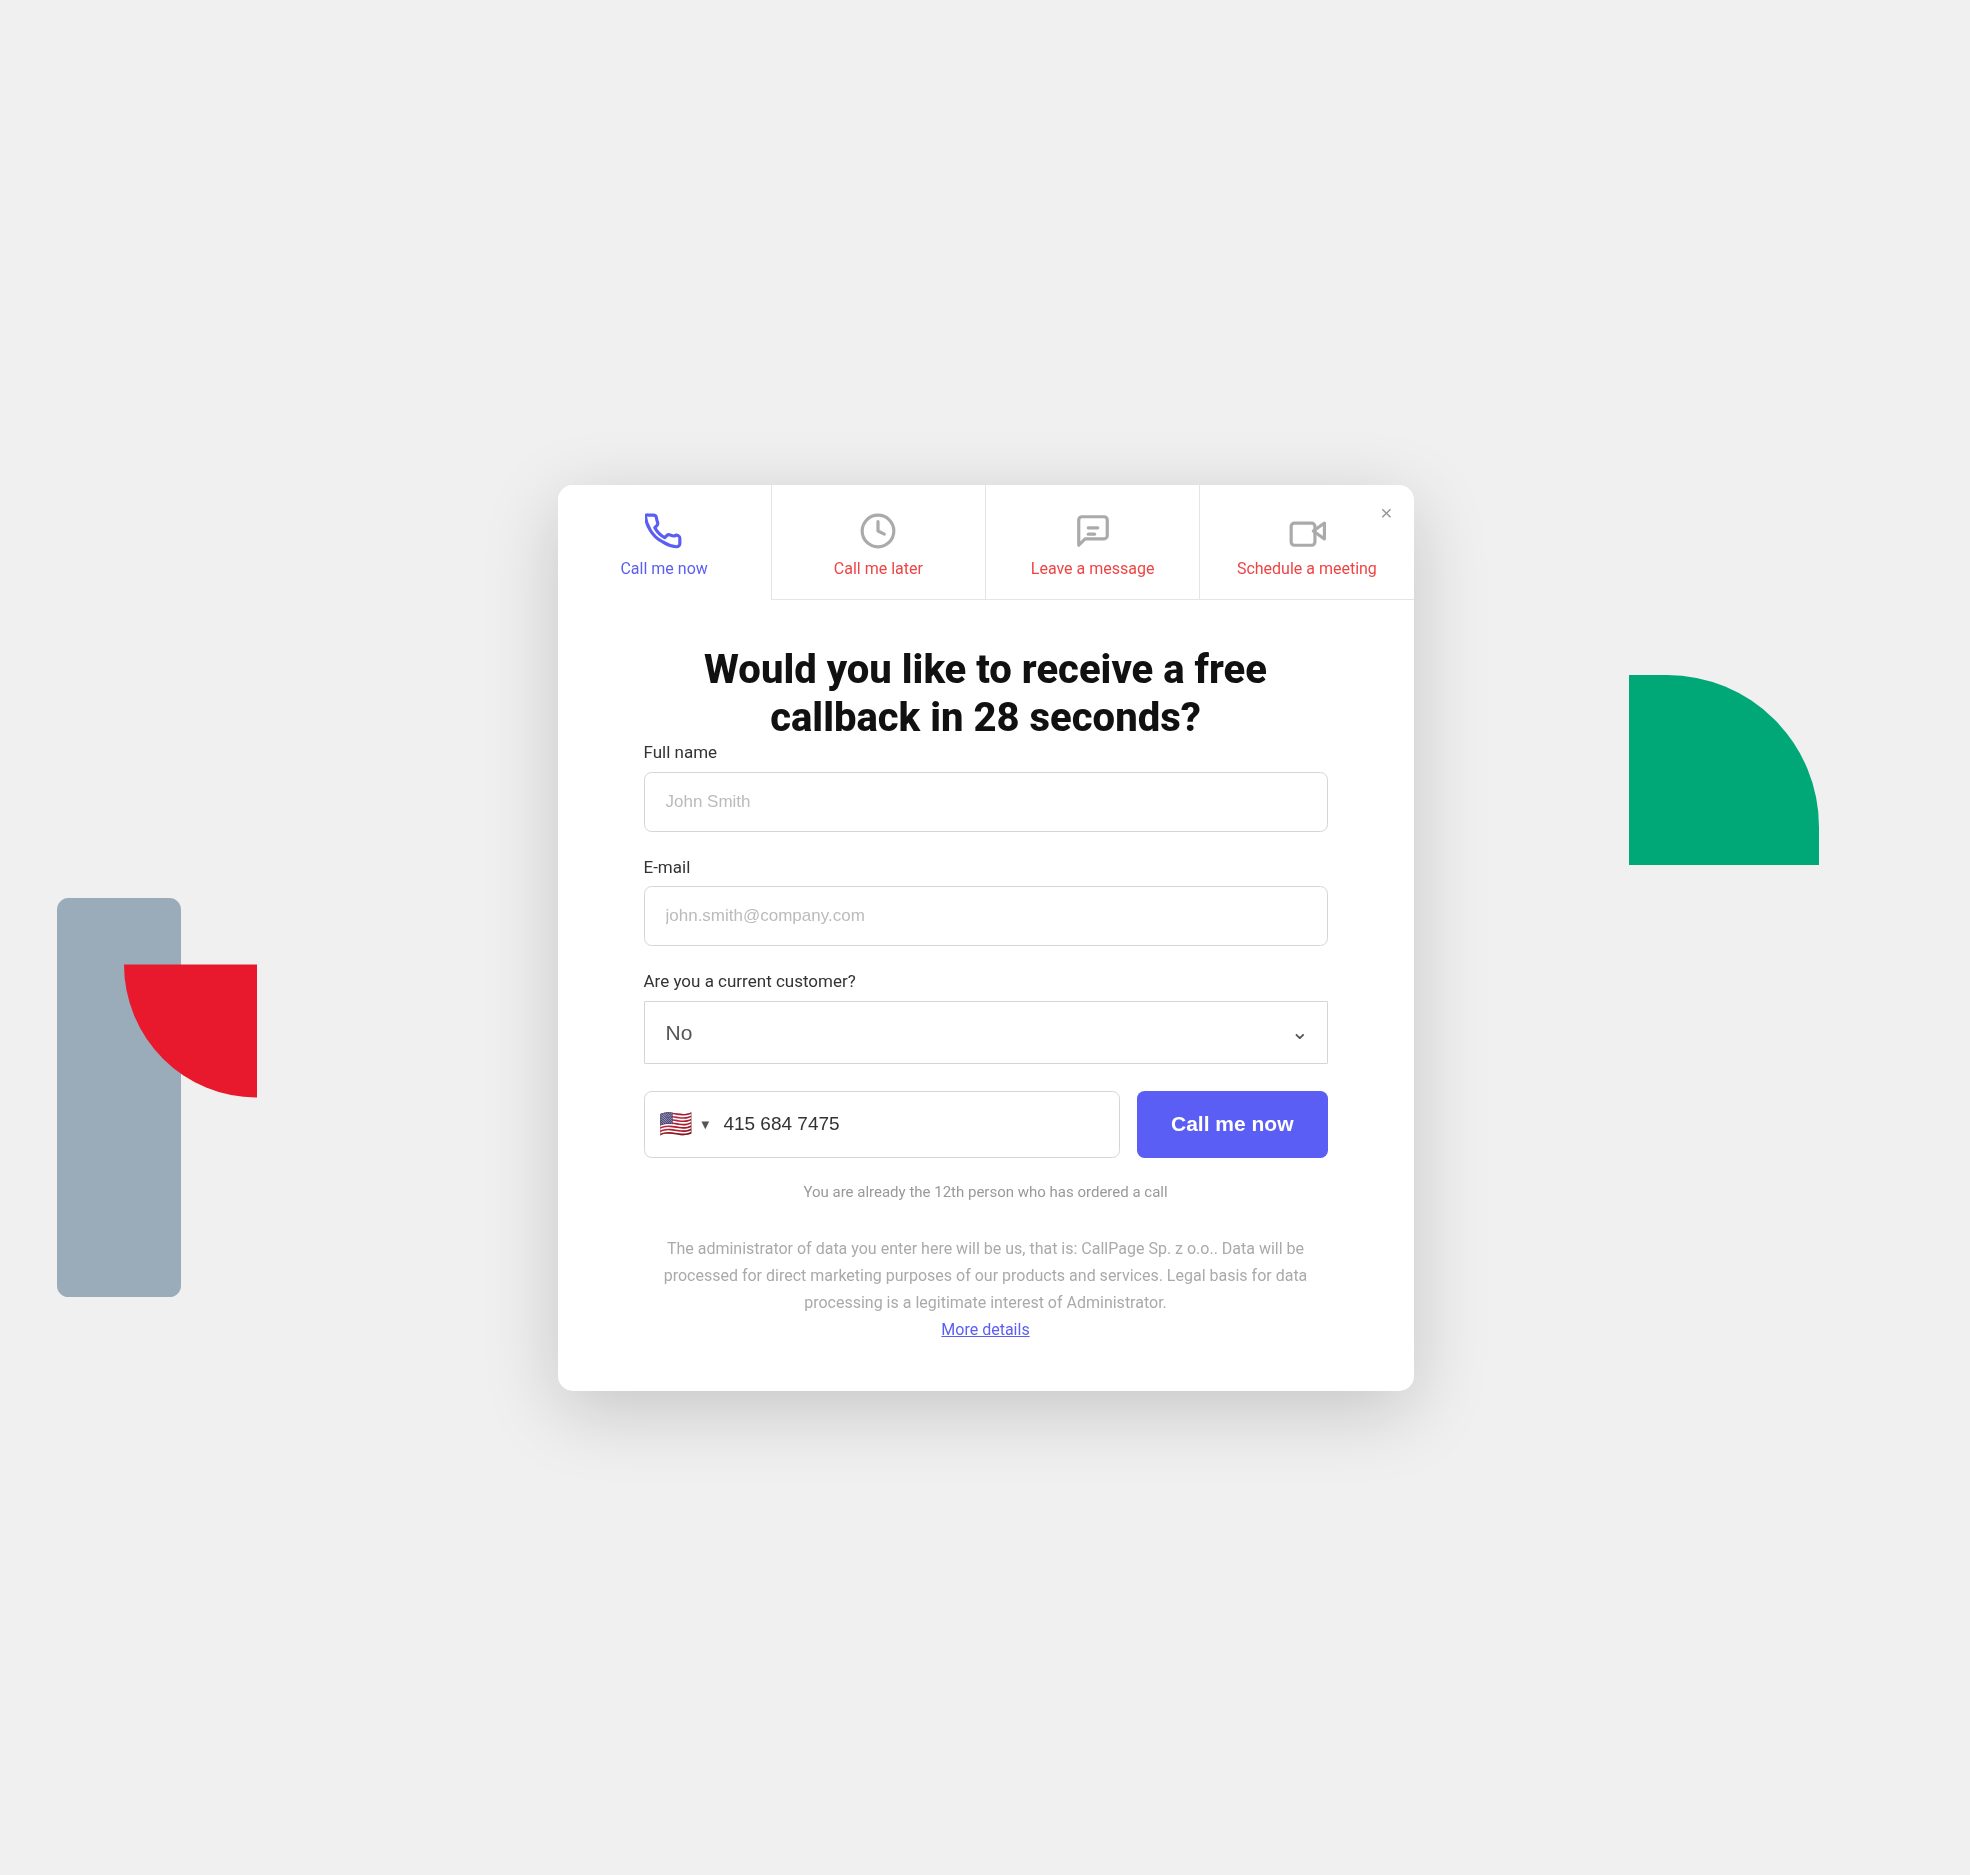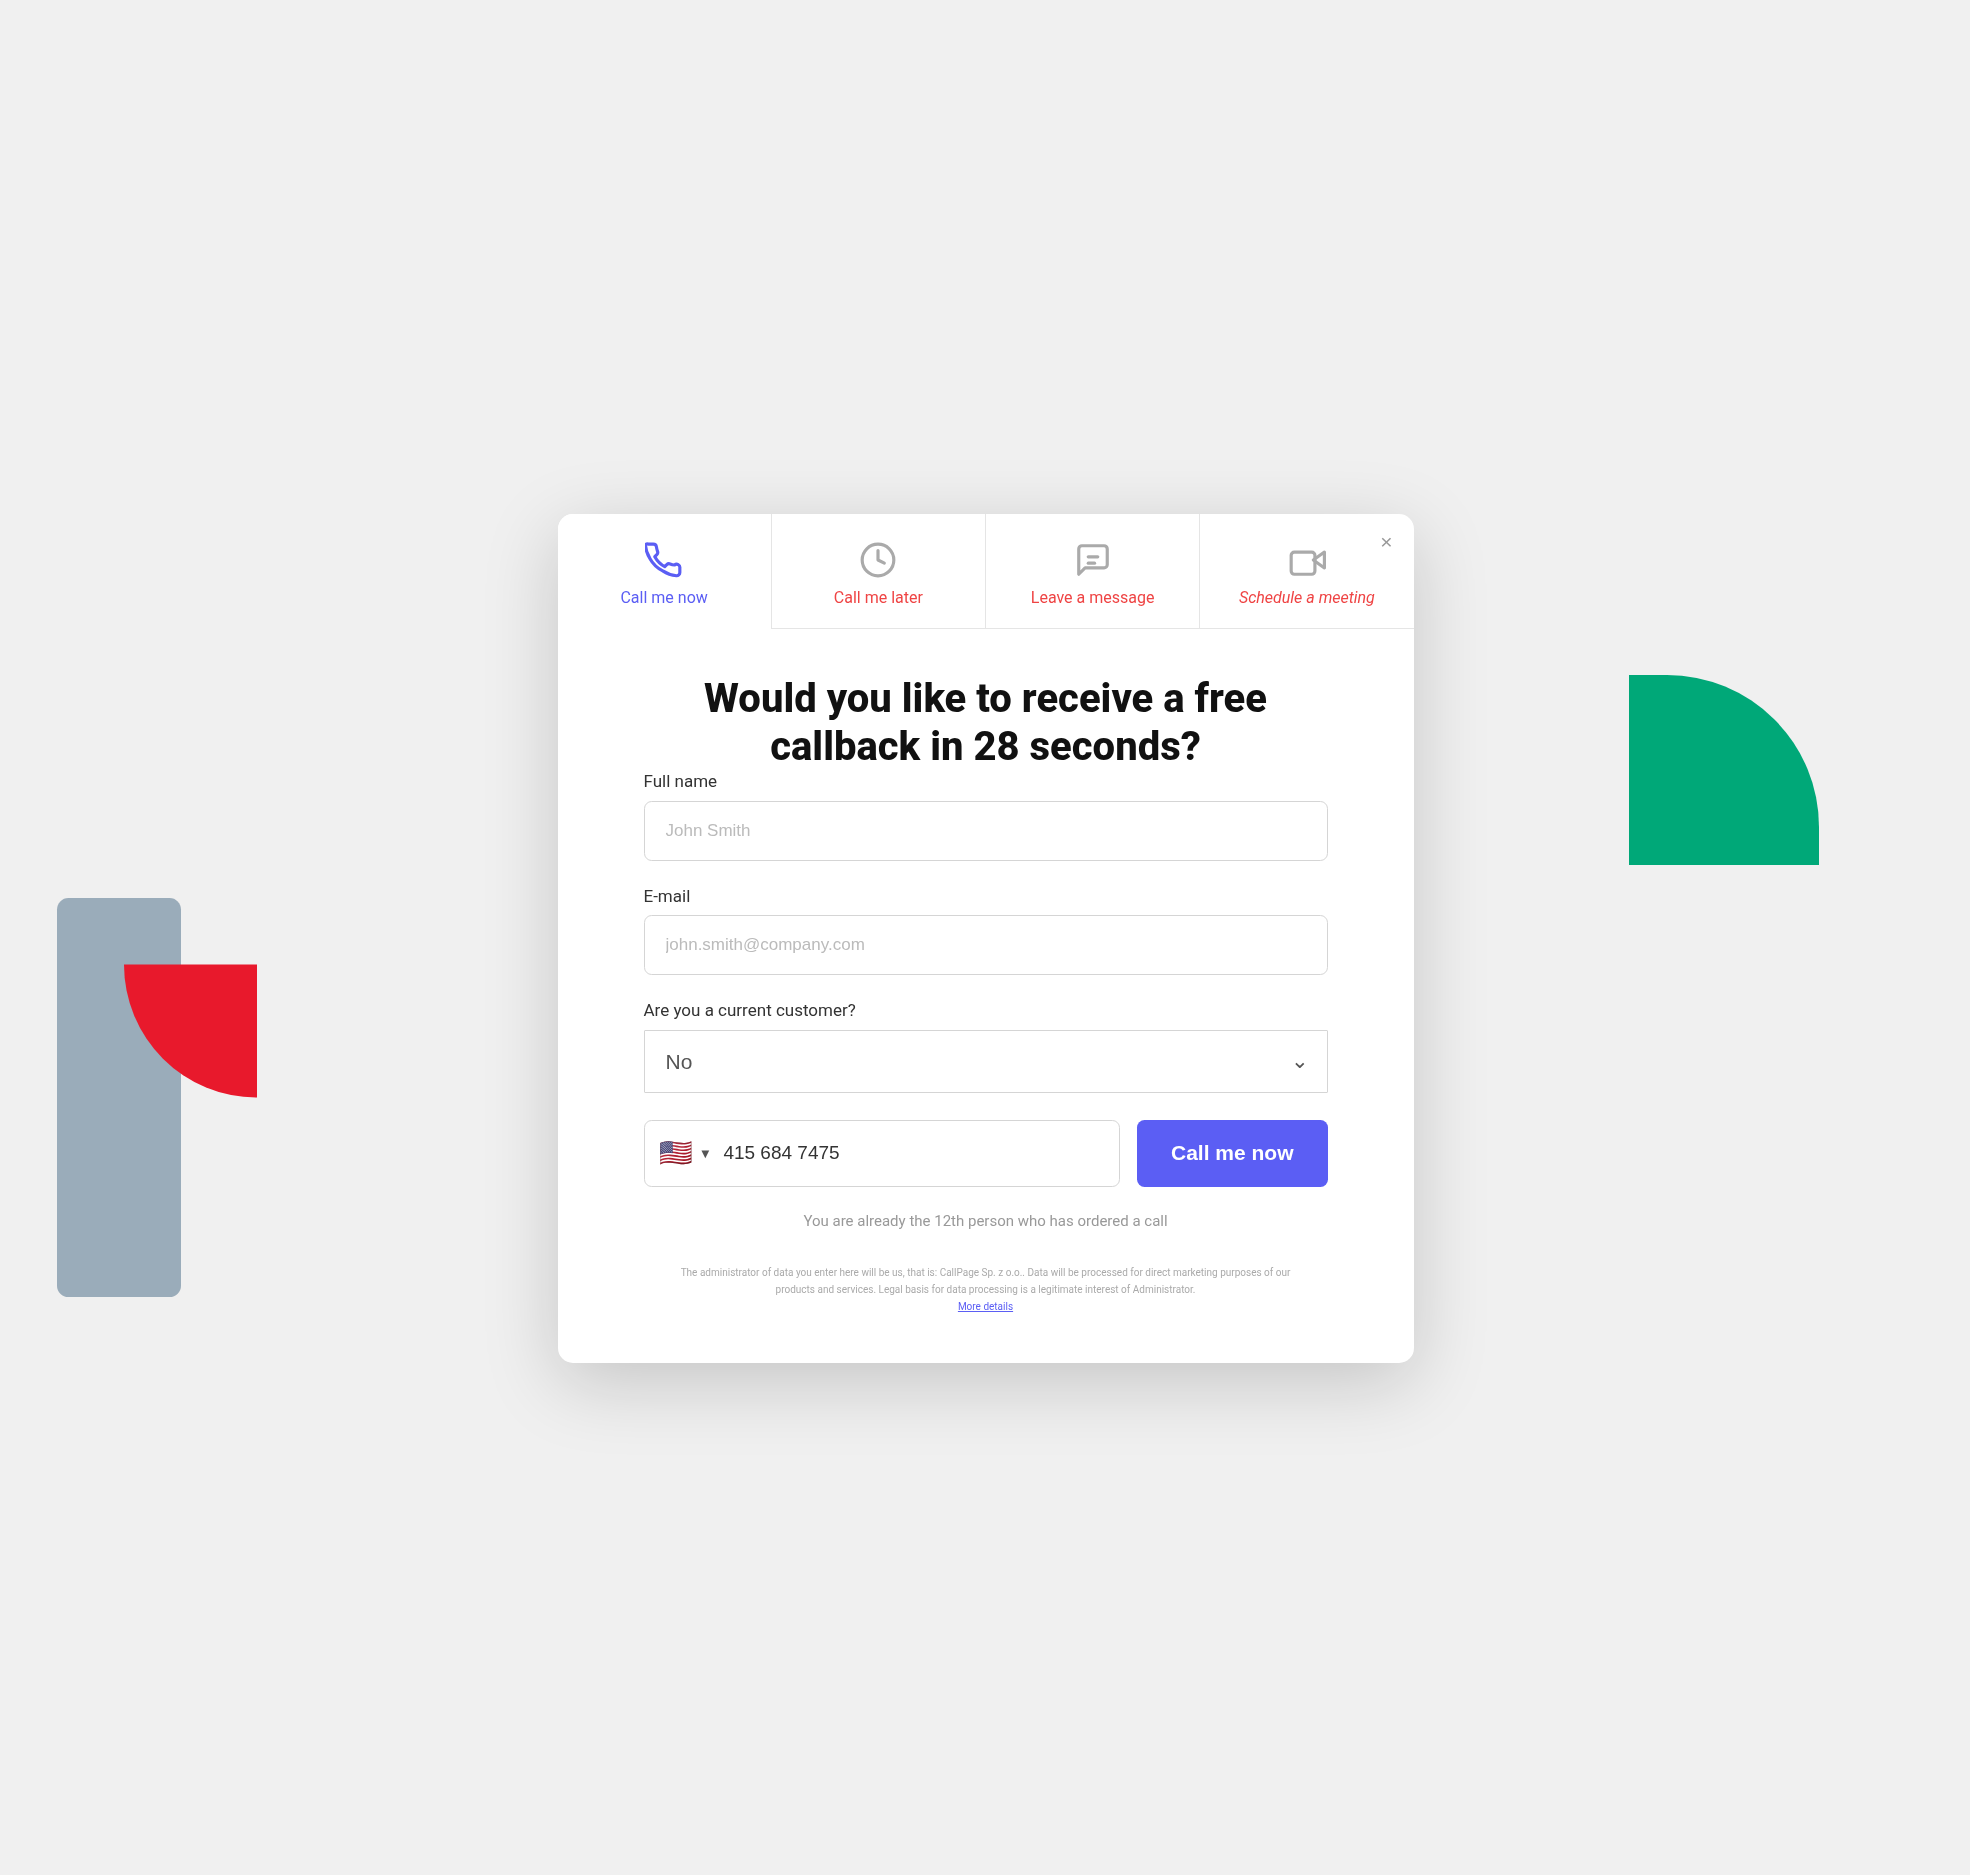--- a/index.html
+++ b/index.html
@@ -96,21 +96,20 @@
       flex-direction: column;
       align-items: center;
       padding: 27px 9.5px 21px;
       cursor: pointer;
       border-right: 1px solid #e5e5e5;
       position: relative;
     }
 
     .tab-item:last-child {
       border-right: none;
-      font-style: italic;
     }
 
     .tab-item.active {
       background: #fff;
     }
 
     .tab-item.active::after {
       content: '';
       position: absolute;
       bottom: -1px;
@@ -259,21 +258,21 @@
     .order-text {
       text-align: center;
       color: #999;
       font-size: 15px;
       margin-top: 25px;
     }
 
     .privacy-text {
       text-align: center;
       color: #aaa;
-      font-size: 10px;
+      font-size: 16px;
       margin-top: 34px;
       line-height: 1.7;
       padding: 0 19px;
     }
 
     .privacy-link {
       color: #5b5ef4;
       text-decoration: underline;
       cursor: pointer;
     }

